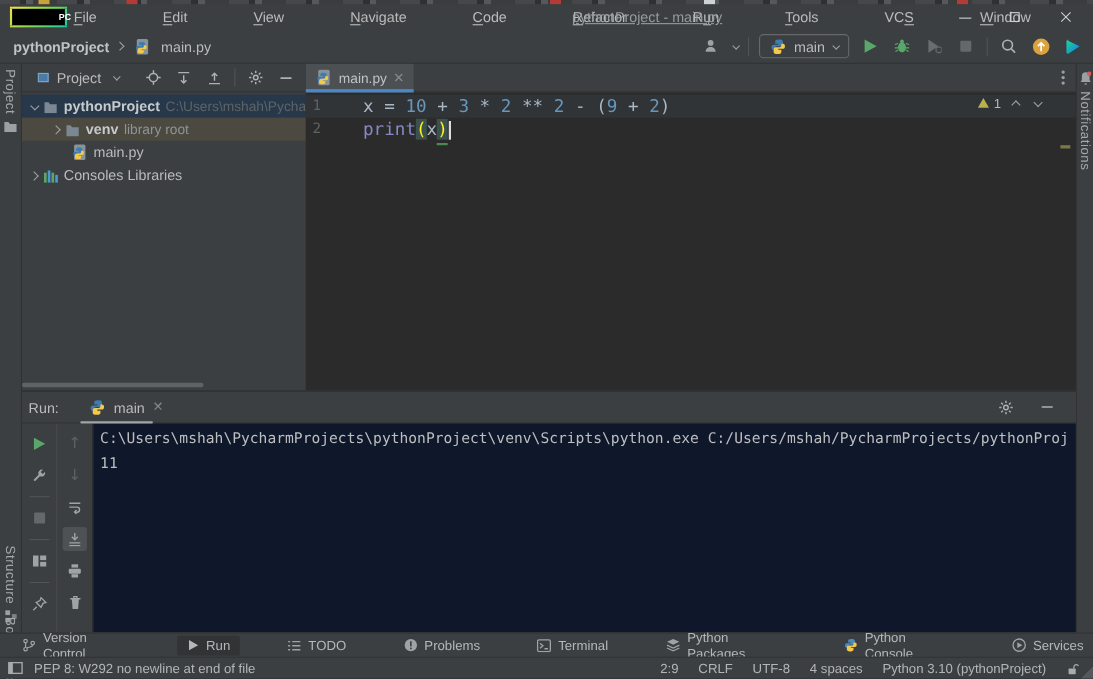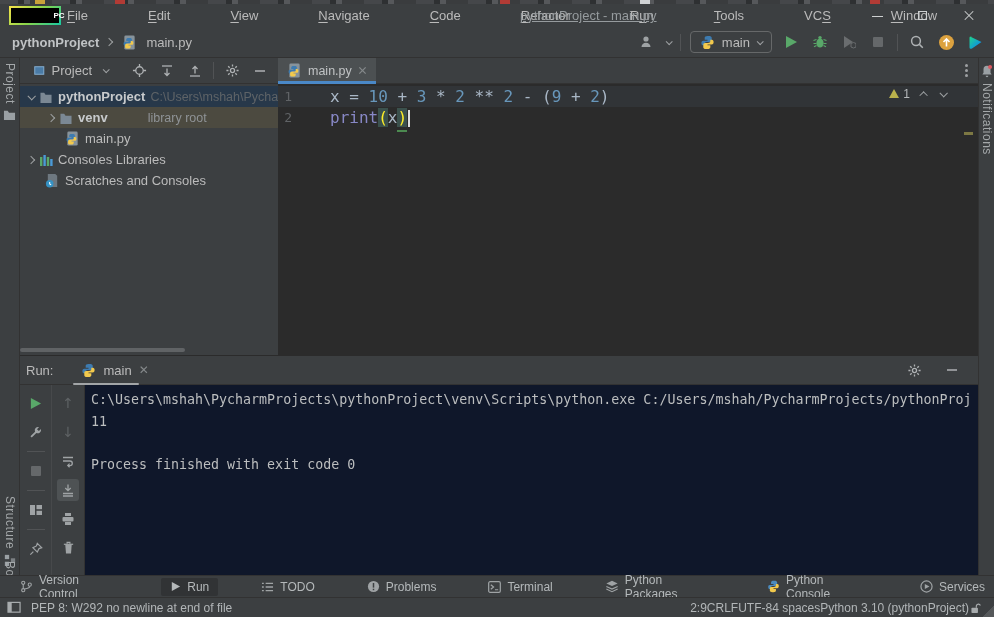--- a/index.html
+++ b/index.html
@@ -53,21 +53,21 @@
   
   .project-panel{position:absolute;left:20px;top:58px;width:258px;height:297px;background:#3c3f41;overflow:hidden;}
   .pp-header{height:26px;border-bottom:1px solid #323232;display:flex;align-items:center;padding:0 8px 0 14px;gap:7px;}
   .pp-title{margin-right:4px;}
   .pp-icons{display:flex;align-items:center;gap:8px;margin-left:14px;}
   .pp-tree{padding-top:2px;font-size:13px;position:relative;}
   .tree-row{height:21px;display:flex;align-items:center;gap:5px;white-space:nowrap;overflow:hidden;padding-left:8px;}
   .tree-row .sp{width:12px;flex:none;}
   .tree-name.bold{font-weight:bold;color:#c7cacc;}
   .suffix-path{color:#5e6367;font-size:12.5px;}
-  .suffix-hint{color:#8f9396;font-size:12.5px;margin-left:35px;}
+  .suffix-hint{color:#8f9396;font-size:12.5px;}
   .bg-blue{background:#27384a;}
   .bg-olive{background:#4c4a40;}
   .pp-hscroll{position:absolute;left:0;top:290px;width:165px;height:4px;border-radius:2px;background:#606365;}
 
   
   .editor{position:absolute;left:278px;top:58px;width:700px;height:297px;background:#2b2b2b;}
   .ed-tabs{height:26px;background:#3c3f41;border-bottom:1px solid #323232;display:flex;align-items:center;}
   .ed-tab{position:relative;height:26px;display:flex;align-items:center;gap:6px;padding:0 9px;background:#4c5052;font-size:12.5px;color:#c0c3c5;}
   .ed-tab::after{content:"";position:absolute;left:0;bottom:0;width:100%;height:3px;background:#4a88c7;}
   .tab-dots{margin-left:auto;margin-right:10px;display:flex;flex-direction:column;gap:2px;}
@@ -111,21 +111,21 @@
   
   .bottom-bar{position:absolute;left:0;top:575px;width:994px;height:22px;background:#3c3f41;border-top:1px solid #323232;
      display:flex;align-items:center;font-size:12px;color:#b4b8ba;gap:23px;}
   .bb-item{display:flex;align-items:center;gap:6px;padding:2px 9px;margin-left:11px;border-radius:2px;}
   .bb-item.active{background:#313335;}
 
   
   .status-bar{position:absolute;left:0;top:597px;width:994px;height:20px;background:#3c3f41;border-top:1px solid #323232;
      display:flex;align-items:center;font-size:12px;color:#b2b6b8;}
   .sb-left{display:flex;align-items:center;gap:9px;margin-left:7px;}
-  .sb-right{margin-left:auto;display:flex;align-items:flex-end;margin-right:12px;}
+  .sb-right{margin-left:auto;display:flex;align-items:flex-end;gap:18px;margin-right:12px;}
   .grip{position:absolute;right:0;bottom:0;width:14px;height:14px;
      background:linear-gradient(135deg,transparent 60%,#55585a 60%);}
   svg{display:block;}
 </style>
 </head>
 <body>
 
 <div class="app">
 
   <div class="top-sliver">
@@ -359,31 +359,20 @@
           <span style="display: flex;">
             <svg width="14" height="14" viewBox="0 0 14 14">
               <rect x="1" y="4" width="2.4" height="9" fill="#59a869"></rect>
               <rect x="4.4" y="2" width="2.4" height="11" fill="#4b9ad6"></rect>
               <rect x="7.8" y="4" width="2.4" height="9" fill="#59a869"></rect>
               <rect x="11.2" y="6" width="2.4" height="7" fill="#4b9ad6"></rect>
             </svg>
           </span>
           <span class="tree-name">Consoles Libraries</span>
         </div>
-        <div class="tree-row" style="padding-left: 8px;">
-          <span class="sp"></span>
-          <span style="display: flex;">
-            <svg width="15" height="15" viewBox="0 0 16 16">
-              <path d="M3 1h8l2 2v12H3z" fill="#6e7880"></path>
-              <circle cx="5" cy="11.5" r="4" fill="#3592c4"></circle>
-              <path d="M5 9.5v2.2l1.6 1" stroke="#fff" stroke-width="1.1" fill="none"></path>
-            </svg>
-          </span>
-          <span class="tree-name">Scratches and Consoles</span>
-        </div>
       </div>
     <div class="pp-hscroll"></div>
   </div>
 
   <div class="editor">
     <div class="ed-tabs">
       <div class="ed-tab">
         <svg width="15" height="15" viewBox="0 0 16 16">
             <rect x="2.5" y="0.5" width="11" height="15" rx="1.5" fill="#87939b"></rect>
             <g transform="translate(0.5,2.5) scale(0.8)">
@@ -513,21 +502,20 @@
                 <path d="M5.5 3V1.5h3V3" stroke="#9fa3a5" stroke-width="1.3" fill="none"></path>
                 <path d="M3.5 3.5l.8 10h5.4l.8-10z" fill="#9fa3a5"></path>
               </svg>
           </span>
         </div>
       </div>
       <div class="rp-console" id="console">
           <div class="console-line">C:\Users\mshah\PycharmProjects\pythonProject\venv\Scripts\python.exe C:/Users/mshah/PycharmProjects/pythonProj</div>
           <div class="console-line">11</div>
           <div class="console-line">&nbsp;</div>
-          <div class="console-line">Process finished with exit code 0</div>
         </div>
     </div>
   </div>
 
   <div class="bottom-bar" id="bottombar">
       <div class="bb-item">
         <span style="display: flex;">
           <svg width="13" height="13" viewBox="0 0 14 14">
             <circle cx="3.5" cy="3" r="1.7" fill="none" stroke="#9fa3a5" stroke-width="1.2"></circle>
             <circle cx="3.5" cy="11" r="1.7" fill="none" stroke="#9fa3a5" stroke-width="1.2"></circle>

